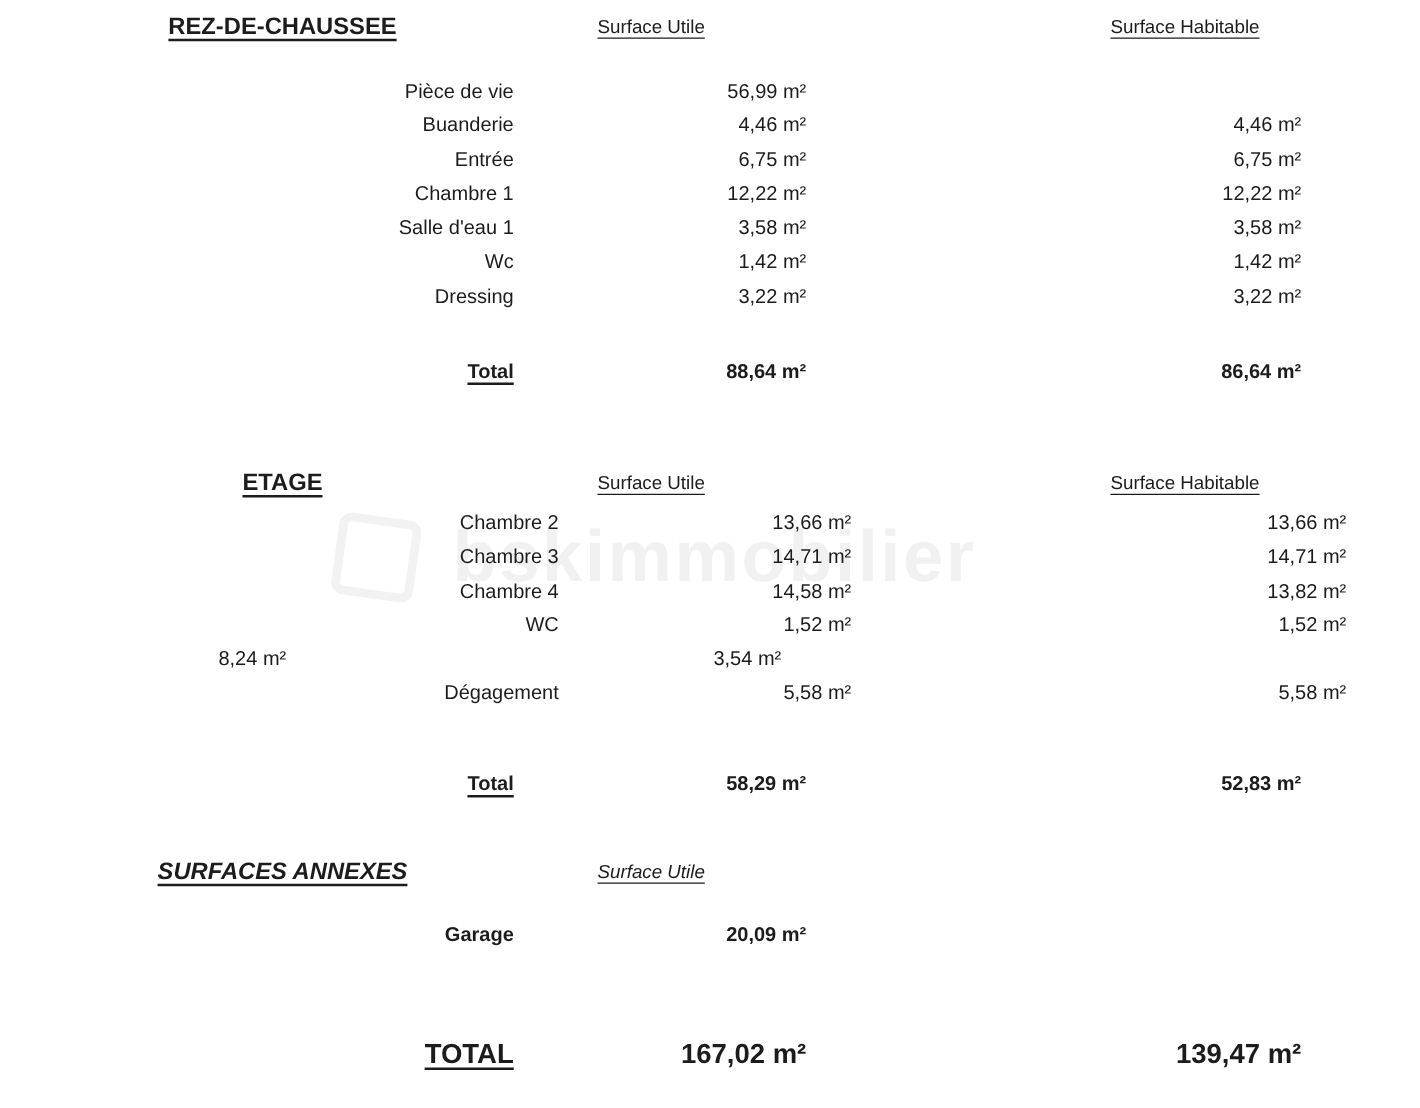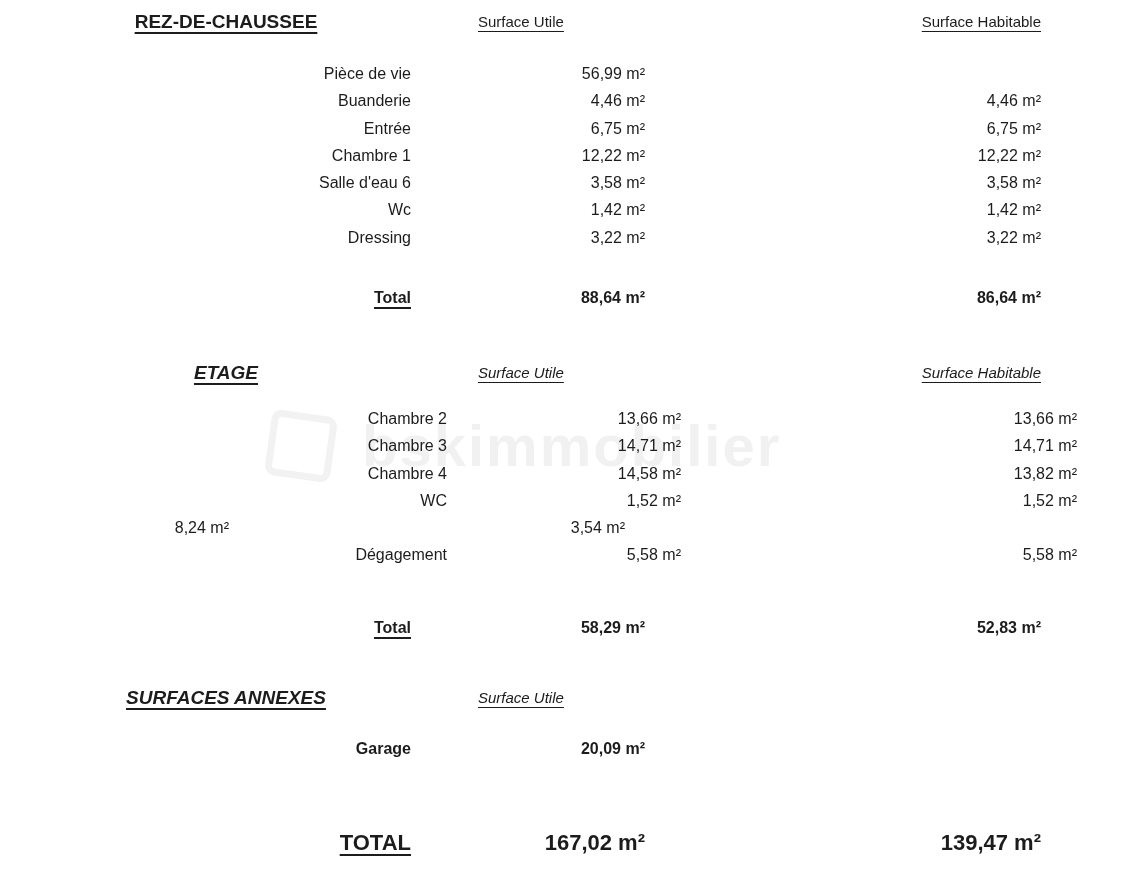--- a/index.html
+++ b/index.html
@@ -79,21 +79,21 @@
     padding-left: 26px;
     box-sizing: border-box;
   }
   .c3 {
     width: 396px;
     text-align: right;
     box-sizing: border-box;
   }
   .c3h {
     width: 396px;
-    text-align: right;
+    text-align: center;
     padding-left: 210px;
     box-sizing: border-box;
   }
   .sec-title {
     font-weight: bold;
     font-size: 19px;
     text-decoration: underline;
     text-underline-offset: 4px;
     text-decoration-thickness: 2px;
   }
@@ -144,21 +144,21 @@
       <div class="c1">Entrée</div>
       <div class="c2">6,75 m²</div>
       <div class="c3">6,75 m²</div>
     </div>
     <div class="row">
       <div class="c1">Chambre 1</div>
       <div class="c2">12,22 m²</div>
       <div class="c3">12,22 m²</div>
     </div>
     <div class="row">
-      <div class="c1">Salle d'eau 6</div>
+      <div class="c1">Salle d'eau 1</div>
       <div class="c2">3,58 m²</div>
       <div class="c3">3,58 m²</div>
     </div>
     <div class="row">
       <div class="c1">Wc</div>
       <div class="c2">1,42 m²</div>
       <div class="c3">1,42 m²</div>
     </div>
     <div class="row">
       <div class="c1">Dressing</div>
@@ -166,21 +166,21 @@
       <div class="c3">3,22 m²</div>
     </div>
   </div>
 
   <div class="trow" style="top:284px;">
     <div class="c1"><span class="bold underline">Total</span></div>
     <div class="c2 bold">88,64 m²</div>
     <div class="c3 bold">86,64 m²</div>
   </div>
 
-  <div class="trow" style="top:359px;font-style:italic;">
+  <div class="trow" style="top:373px;">
     <div class="c1h"><span class="sec-title">ETAGE</span></div>
     <div class="c2h"><span class="col-hdr">Surface Utile</span></div>
     <div class="c3h"><span class="col-hdr">Surface Habitable</span></div>
   </div>
 
   <div class="rows-block" style="top:405px;margin-left:36px;">
     <div class="row">
       <div class="c1">Chambre 2</div>
       <div class="c2">13,66 m²</div>
       <div class="c3">13,66 m²</div>

